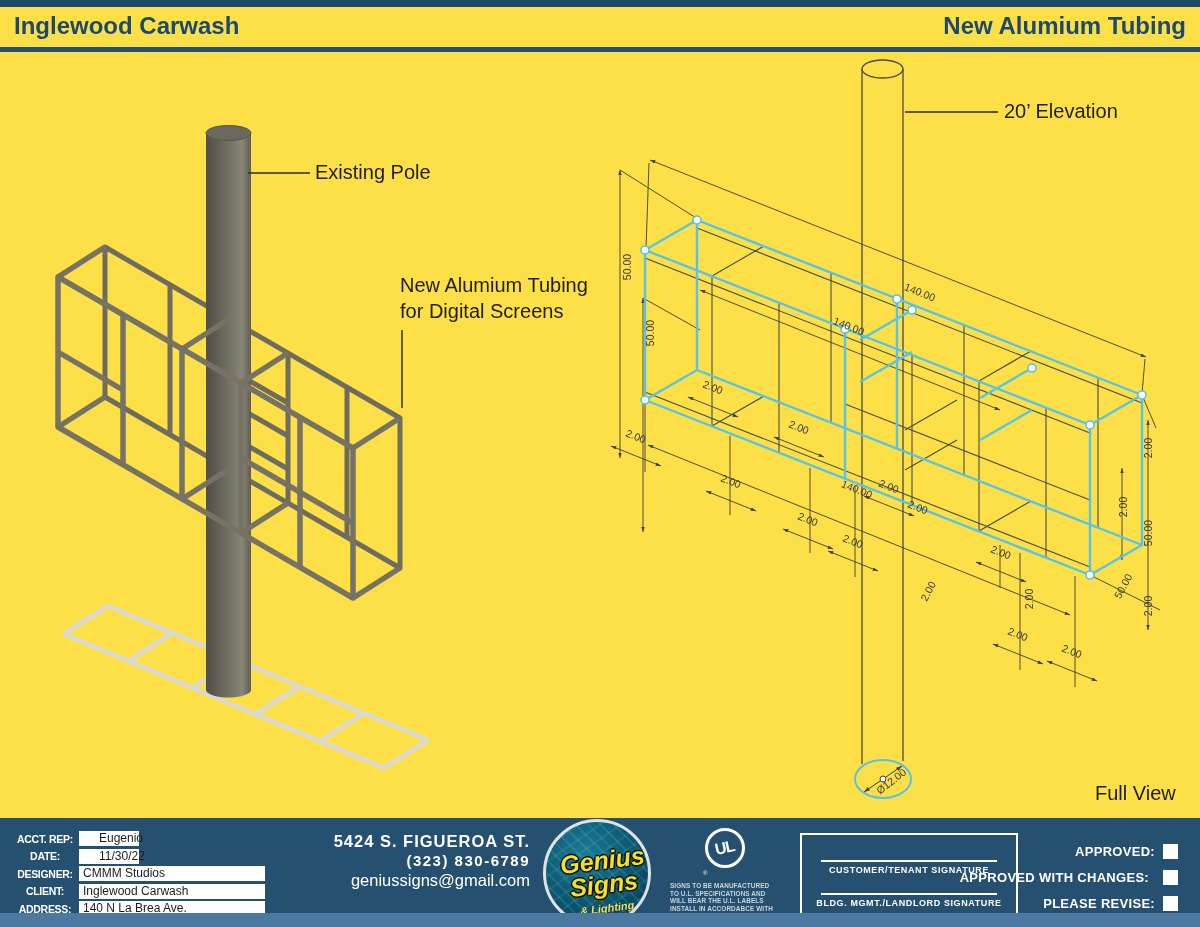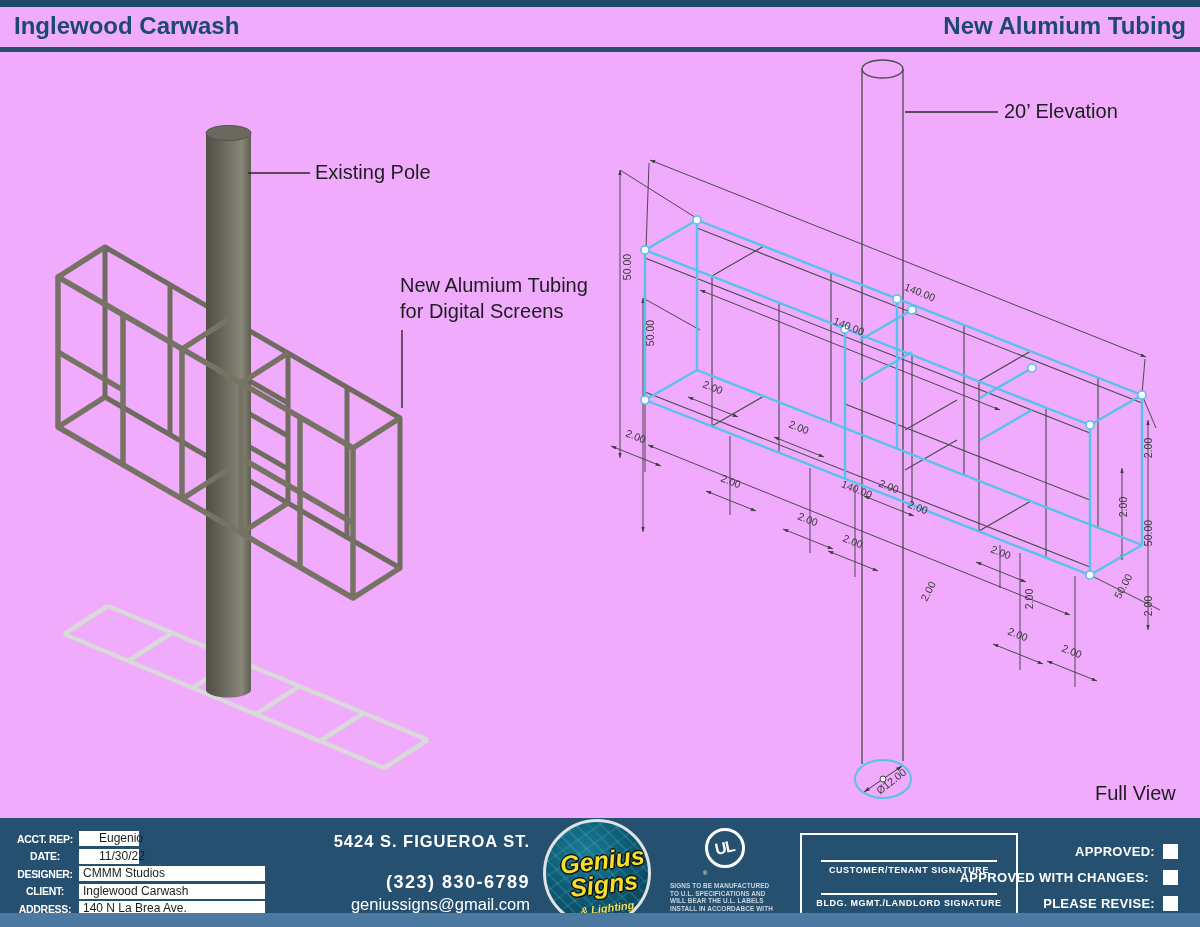--- a/index.html
+++ b/index.html
@@ -1,16 +1,16 @@
 <!DOCTYPE html>
 <html><head>
 <meta charset="utf-8">
 <style>
   html,body{margin:0;padding:0;background:#888;}
-  .page{position:relative;width:1200px;height:927px;background:#f0abfc;overflow:hidden;
+  .page{position:relative;width:1200px;height:927px;background:#fde047;overflow:hidden;
         font-family:"Liberation Sans",sans-serif;}
   
   .topbar{position:absolute;top:0;left:0;width:100%;height:7px;background:#1E4768;}
   .hdr-title{position:absolute;top:12px;font-weight:bold;font-size:24px;color:#1B4A6E;white-space:nowrap;}
   .hdr-left{left:14px;}
   .hdr-right{right:14px;}
   .hdr-rule{position:absolute;top:47px;left:0;width:100%;height:5px;background:#26506F;}
   
   svg.canvas{position:absolute;top:0;left:0;}
   .anno{position:absolute;color:#1d1d1d;font-size:20px;white-space:nowrap;}
@@ -21,21 +21,21 @@
   .footer{position:absolute;top:818px;left:0;width:100%;height:95px;background:#26506F;color:#fff;}
   .footer-strip{position:absolute;top:913px;left:0;width:100%;height:14px;background:#4B79A1;}
   .fields{position:absolute;left:14px;top:13px;display:flex;flex-direction:column;gap:2px;}
   .frow{display:flex;align-items:center;height:15.5px;}
   .flabel{width:62px;text-align:center;font-weight:bold;font-size:10.5px;letter-spacing:-0.3px;margin-right:3px;}
   .fbox{background:#fff;color:#1c1c1c;font-size:12px;height:15px;line-height:15px;padding:0 4px;box-sizing:border-box;}
   .w-sm{width:60px;padding-left:20px;}
   .w-lg{width:186px;}
   .company{position:absolute;left:270px;top:12px;width:260px;text-align:right;font-weight:bold;}
   .addr{font-size:16.5px;letter-spacing:1px;line-height:22px;}
-  .phone{font-size:18px;letter-spacing:1.5px;margin-top:20px;}
+  .phone{font-size:15px;letter-spacing:1.5px;margin-top:0;}
   .email{font-size:16.5px;font-weight:normal;margin-top:2px;}
   
   .logo{position:absolute;left:543px;top:1px;width:108px;height:108px;border-radius:50%;
         border:3px solid #dfe3e6;box-sizing:border-box;overflow:hidden;
         background:
           repeating-linear-gradient(45deg, rgba(130,225,255,.13) 0 2px, transparent 2px 9px),
           repeating-linear-gradient(-35deg, rgba(130,225,255,.10) 0 2px, transparent 2px 12px),
           radial-gradient(circle at 38% 30%, #1A7B93 0%, #0E5B74 45%, #07384C 100%);}
   .logo span{position:absolute;font-style:italic;font-weight:bold;color:#F3DF2E;
         text-shadow:-1.5px 0 #111,1.5px 0 #111,0 -1.5px #111,0 1.5px #111,1px 1px #111;}

